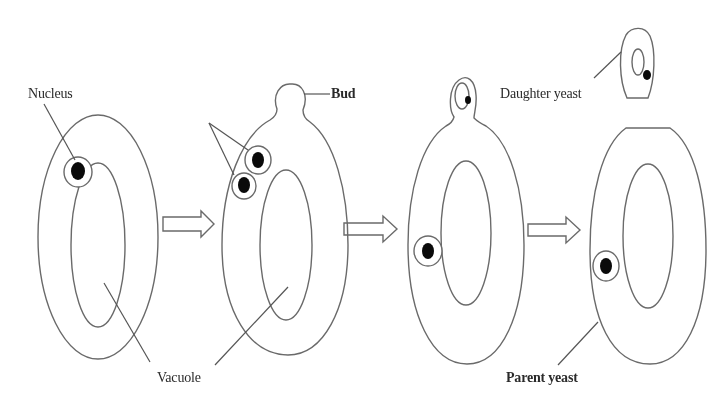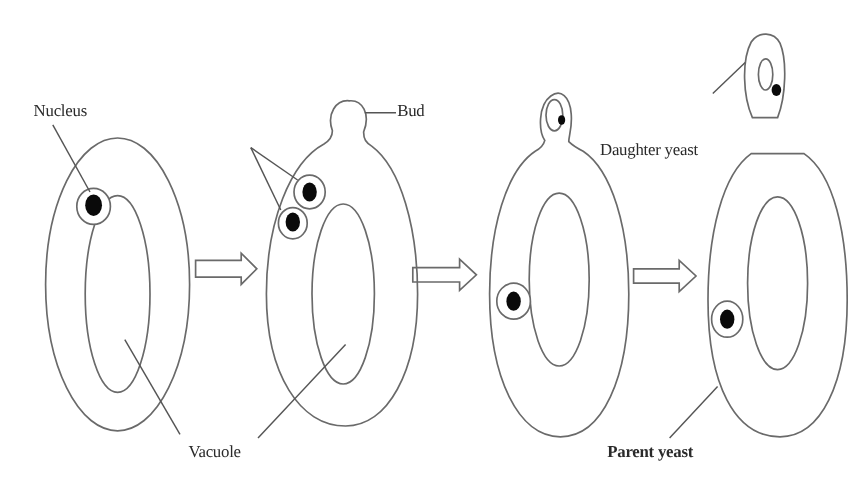--- a/index.html
+++ b/index.html
@@ -103,17 +103,17 @@
         C 612 364, 590 320, 590 250
         C 590 195, 602 145, 626 128 Z"></path>
       <ellipse class="ln" cx="648" cy="236" rx="25" ry="72"></ellipse>
       <ellipse class="ln" cx="606" cy="266" rx="13" ry="15" style="fill:#fff"></ellipse>
       <ellipse class="dot" cx="606" cy="266" rx="6" ry="8"></ellipse>
       <line class="ln-dark" x1="598" y1="322" x2="558" y2="365"></line>
     </g>
   </svg>
 
   <div class="lbl" style="left:28px; top:86px;">Nucleus</div>
-  <div class="lbl" style="left:331px; top:86px;">Bud</div>
-  <div class="lbl" style="left:500px; top:86px;margin-top:32px;">Daughter yeast</div>
+  <div class="lbl" style="left:331px; top:86px;font-weight:bold;">Bud</div>
+  <div class="lbl" style="left:500px; top:86px;">Daughter yeast</div>
   <div class="lbl" style="left:157px; top:370px;">Vacuole</div>
   <div class="lbl" style="left:506px; top:370px;font-weight:bold;">Parent yeast</div>
 </div>
 
 </body></html>

